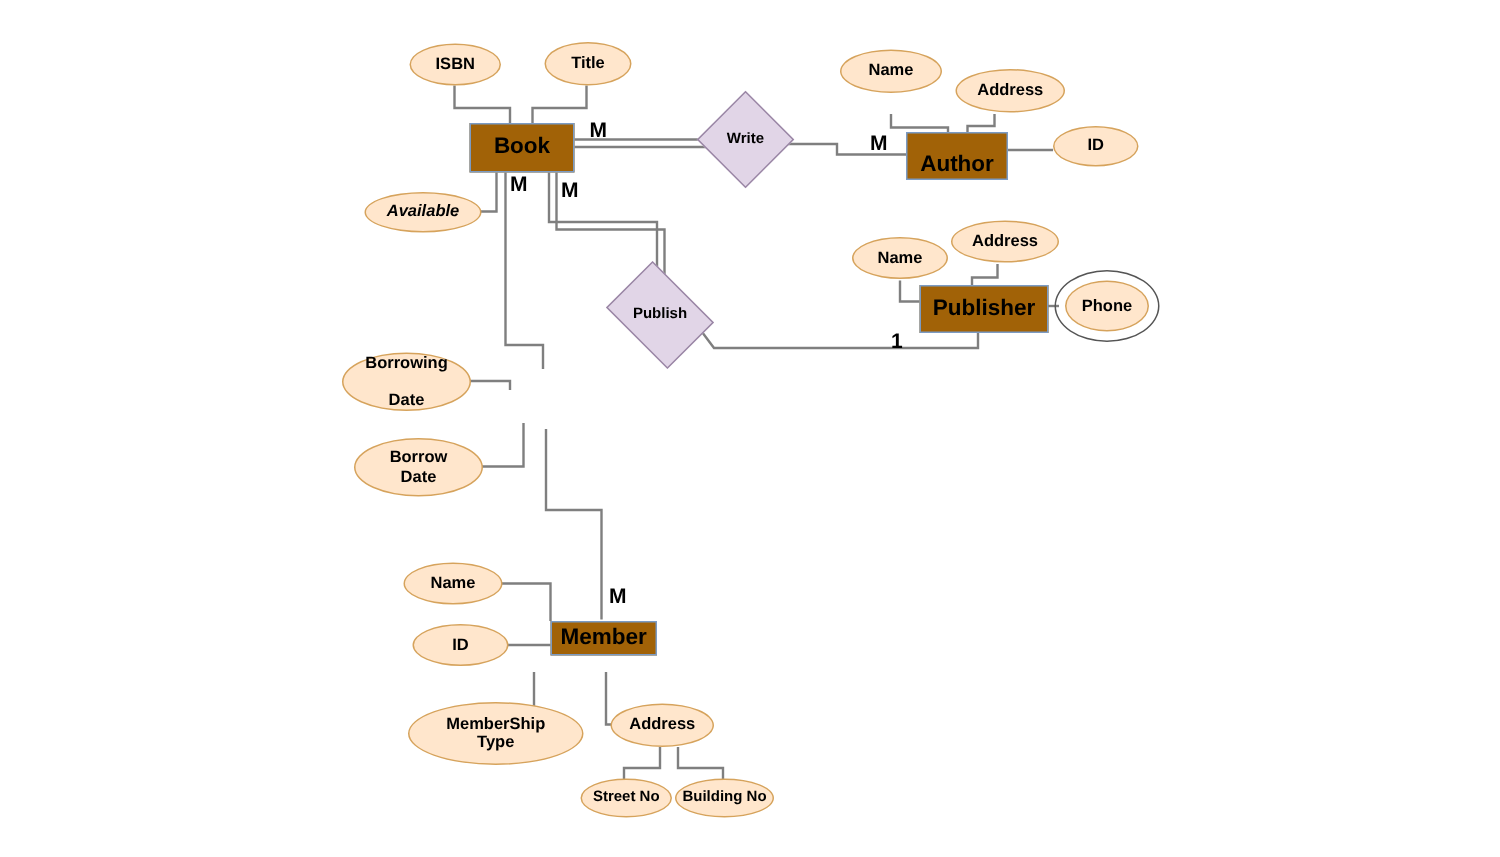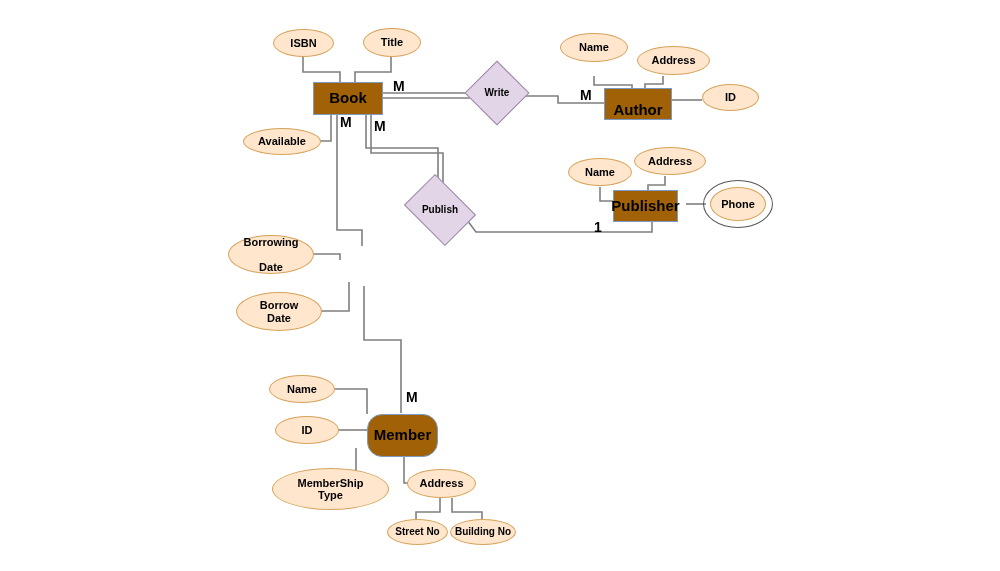--- a/index.html
+++ b/index.html
@@ -137,25 +137,25 @@
   </svg>
 
   <div class="node entity" style="left:313px; top:82px; width:70px; height:33px;">
     <span>Book</span>
   </div>
 
   <div class="node entity" style="left:604px; top:88px; width:68px; height:32px;align-items:flex-end;">
     <span>Author</span>
   </div>
 
-  <div class="node entity" style="left:613px; top:190px; width:65px; height:32px;text-align:center;">
+  <div class="node entity" style="left:613px; top:190px; width:86px; height:32px;text-align:center;">
     <span>Publisher</span>
   </div>
 
-  <div class="node entity" style="left:367px; top:414px; width:71px; height:43px;border-radius:15px;">
+  <div class="node entity" style="left:367px; top:414px; width:71px; height:23px;">
     <span>Member</span>
   </div>
 
   <div class="node rel" style="left:474px; top:70px; width:46px; height:46px;">
     <div class="diamond-shape"></div>
     <span class="rel-label">Write</span>
   </div>
 
   <div class="node rel" style="left:411px; top:188px; width:58px; height:44px;">
     <div class="diamond-shape"></div>
@@ -164,21 +164,21 @@
 
 
   <div class="node attr key" style="left:273px; top:29px; width:61px; height:28px;">
     <span>ISBN</span>
   </div>
 
   <div class="node attr" style="left:363px; top:28px; width:58px; height:29px;">
     <span>Title</span>
   </div>
 
-  <div class="node attr" style="left:243px; top:128px; width:78px; height:27px;">
+  <div class="node attr" style="left:243px; top:128px; width:78px; height:27px;font-style:italic;">
     <span>Available</span>
   </div>
 
   <div class="node attr" style="left:560px; top:33px; width:68px; height:29px;">
     <span>Name</span>
   </div>
 
   <div class="node attr" style="left:637px; top:46px; width:73px; height:29px;">
     <span>Address</span>
   </div>

